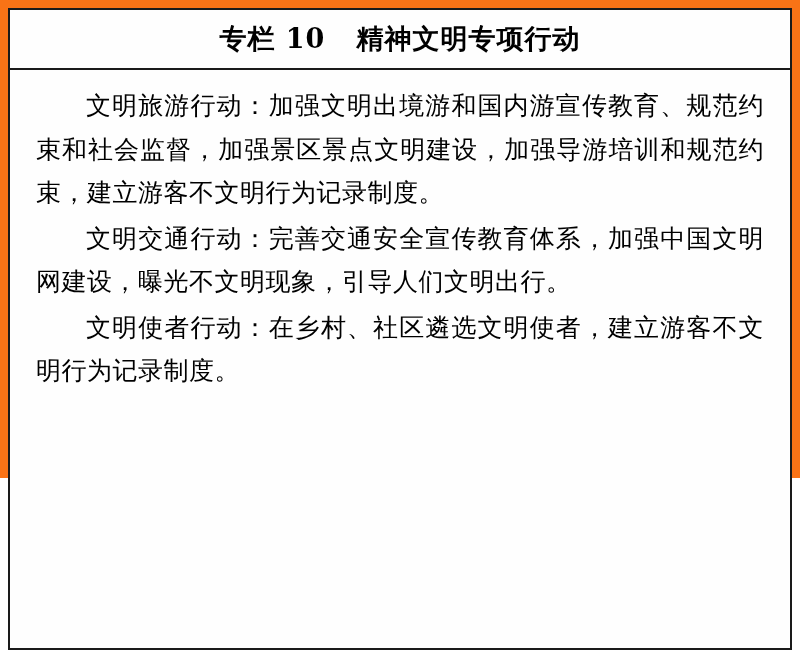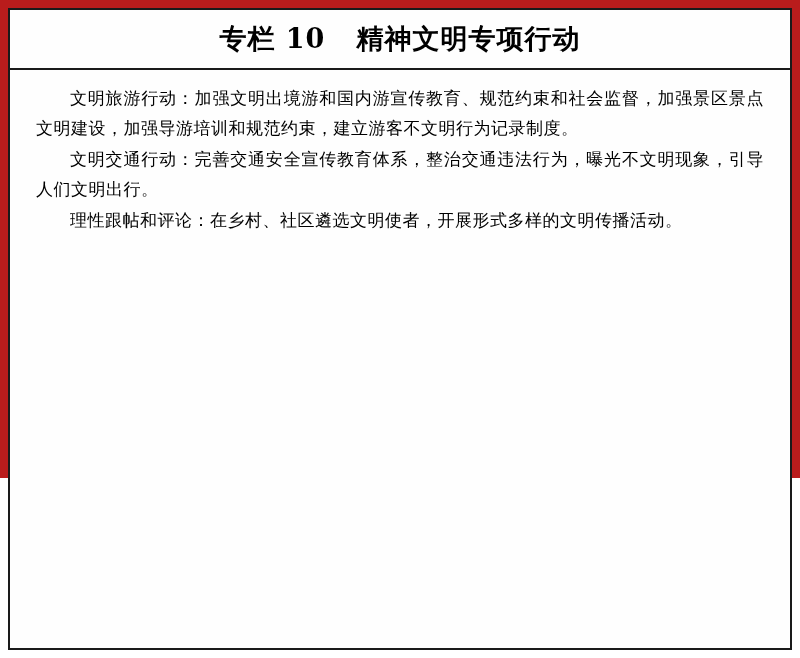--- a/index.html
+++ b/index.html
@@ -11,21 +11,21 @@
     width: 800px;
     height: 658px;
     font-family: "DejaVu Serif", serif;
     color: #000000;
     overflow: hidden;
   }
   .page {
     position: relative;
     width: 800px;
     height: 478px;
-    background: #b91c1c;
+    background: #f97316;
   }
   .box {
     position: absolute;
     left: 8px;
     top: 8px;
     width: 784px;
     height: 642px;
     border: 2px solid #1a1a1a;
     box-sizing: border-box;
     background: #fefefe;
@@ -42,21 +42,21 @@
     font-size: 27px;
     font-weight: bold;
     letter-spacing: 1px;
     white-space: pre;
     font-family: "DejaVu Serif", serif;
   }
   .body-area {
     padding: 14px 26px 0 26px;
   }
   .para {
-    font-size: 17px;
+    font-size: 25px;
     line-height: 1.74;
     text-indent: 2em;
     text-align: justify;
     text-justify: inter-ideograph;
     margin: 0 0 2px 0;
     letter-spacing: 0.5px;
     font-family: "DejaVu Serif", serif;
   }
 </style>
 </head>
@@ -64,18 +64,18 @@
 
 <div class="page">
   <div class="box">
 
     <div class="title-row">
       <div class="title">专栏 10   精神文明专项行动</div>
     </div>
 
     <div class="body-area">
       <p class="para">文明旅游行动：加强文明出境游和国内游宣传教育、规范约束和社会监督，加强景区景点文明建设，加强导游培训和规范约束，建立游客不文明行为记录制度。</p>
-      <p class="para">文明交通行动：完善交通安全宣传教育体系，整治交通违法行为，曝光不文明现象，引导人们文明出行。</p>
-      <p class="para">理性跟帖和评论：在乡村、社区遴选文明使者，开展形式多样的文明传播活动。</p>
+      <p class="para">文明交通行动：完善交通安全宣传教育体系，加强中国文明网建设，曝光不文明现象，引导人们文明出行。</p>
+      <p class="para">文明使者行动：在乡村、社区遴选文明使者，建立游客不文明行为记录制度。</p>
     </div>
 
   </div>
 </div>
 
 </body></html>

